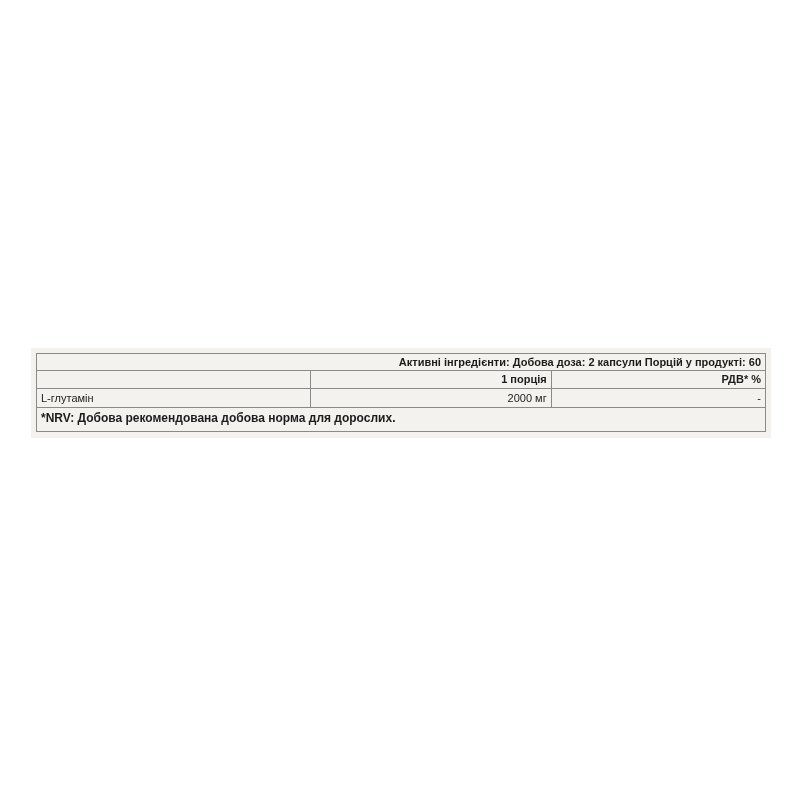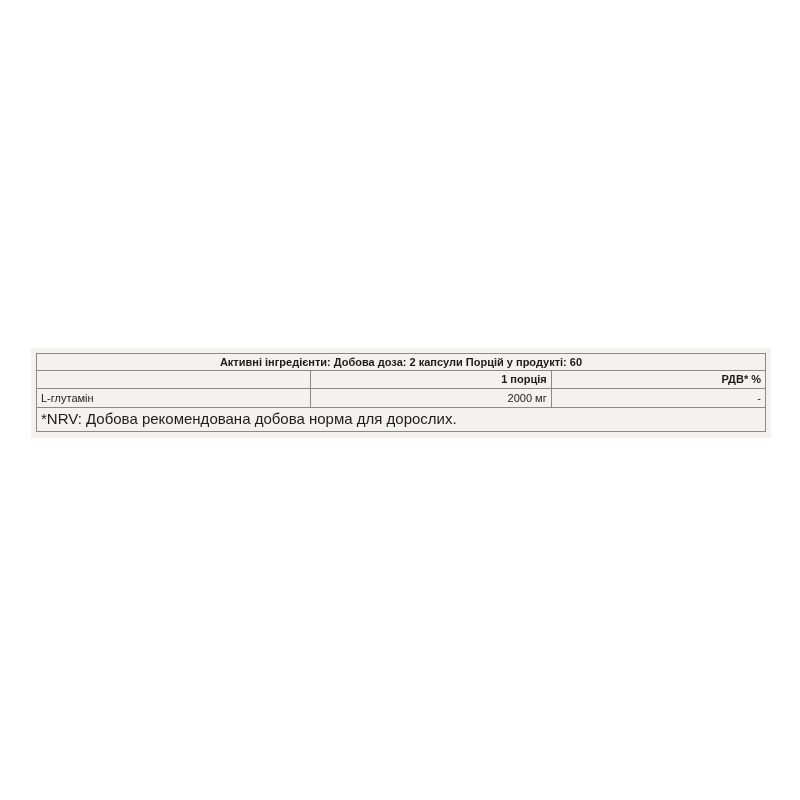--- a/index.html
+++ b/index.html
@@ -39,39 +39,39 @@
     border: 1px solid #8a8a8a;
     font-size: 11px;
     line-height: 13px;
     color: #1c1c1c;
     padding: 2px 4px;
     vertical-align: middle;
     overflow: hidden;
     white-space: nowrap;
   }
   tr.title-row th {
-    text-align: center;
+    text-align: right;
     font-weight: bold;
     height: 16px;
     padding: 2px 4px 1px 4px;
     margin-left: 40px;
   }
   tr.colhead-row td {
     font-weight: bold;
     height: 17px;
   }
   tr.data-row td {
     height: 19px;
     font-weight: normal;
   }
   td.num { text-align: right; }
   tr.foot-row td {
     height: 23px;
-    font-size: 15px;
-    font-weight: normal;
+    font-size: 12px;
+    font-weight: bold;
     padding: 4px 4px 6px 4px;
     vertical-align: top;
     white-space: normal;
   }
 </style>
 </head>
 <body>
 
 <div class="page">
   <div class="panel">

